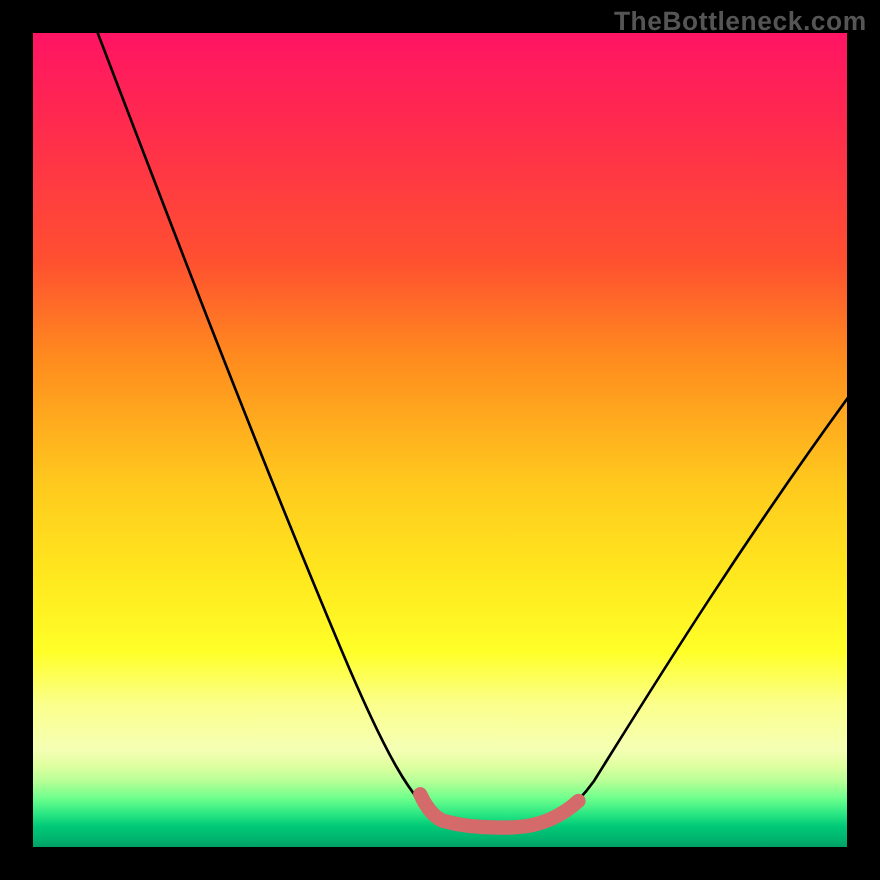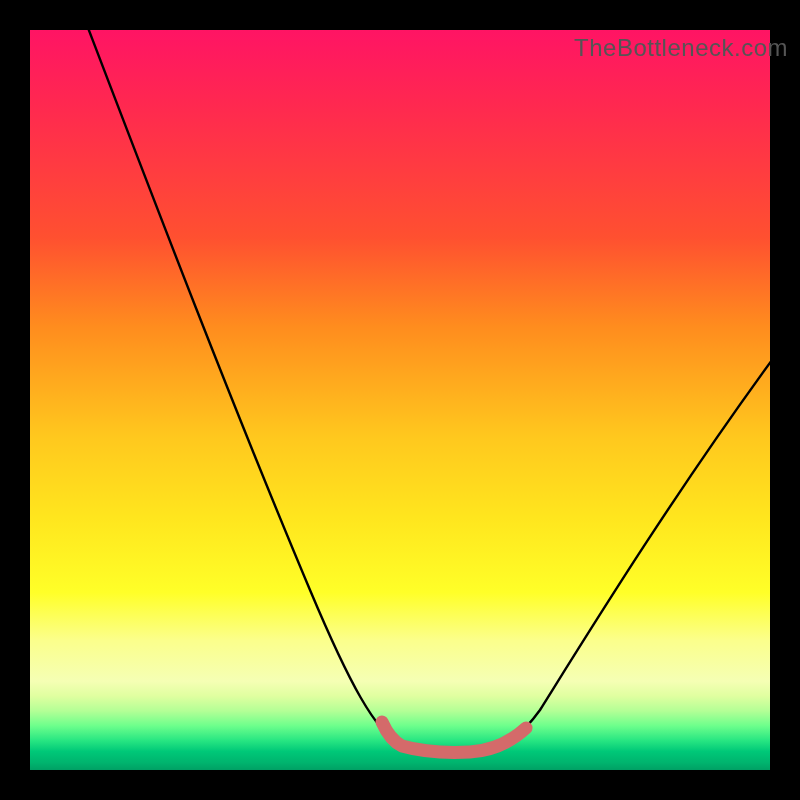--- a/index.html
+++ b/index.html
@@ -10,24 +10,23 @@
     position: relative;
     font-family: Arial, Helvetica, sans-serif;
     overflow: hidden;
   }
   .watermark {
     position: absolute;
     top: 6px;
     right: 12px;
     color: #555;
     font-size: 24px;
-    font-weight: 400;
+    font-weight: 700;
     letter-spacing: 0.5px;
     z-index: 10;
-    margin-top: 28px;
   }
   .plot-area {
     position: absolute;
     left: 30px;
     top: 30px;
     width: 740px;
     height: 740px;
     overflow: hidden;
   }
   .gradient-bg {

